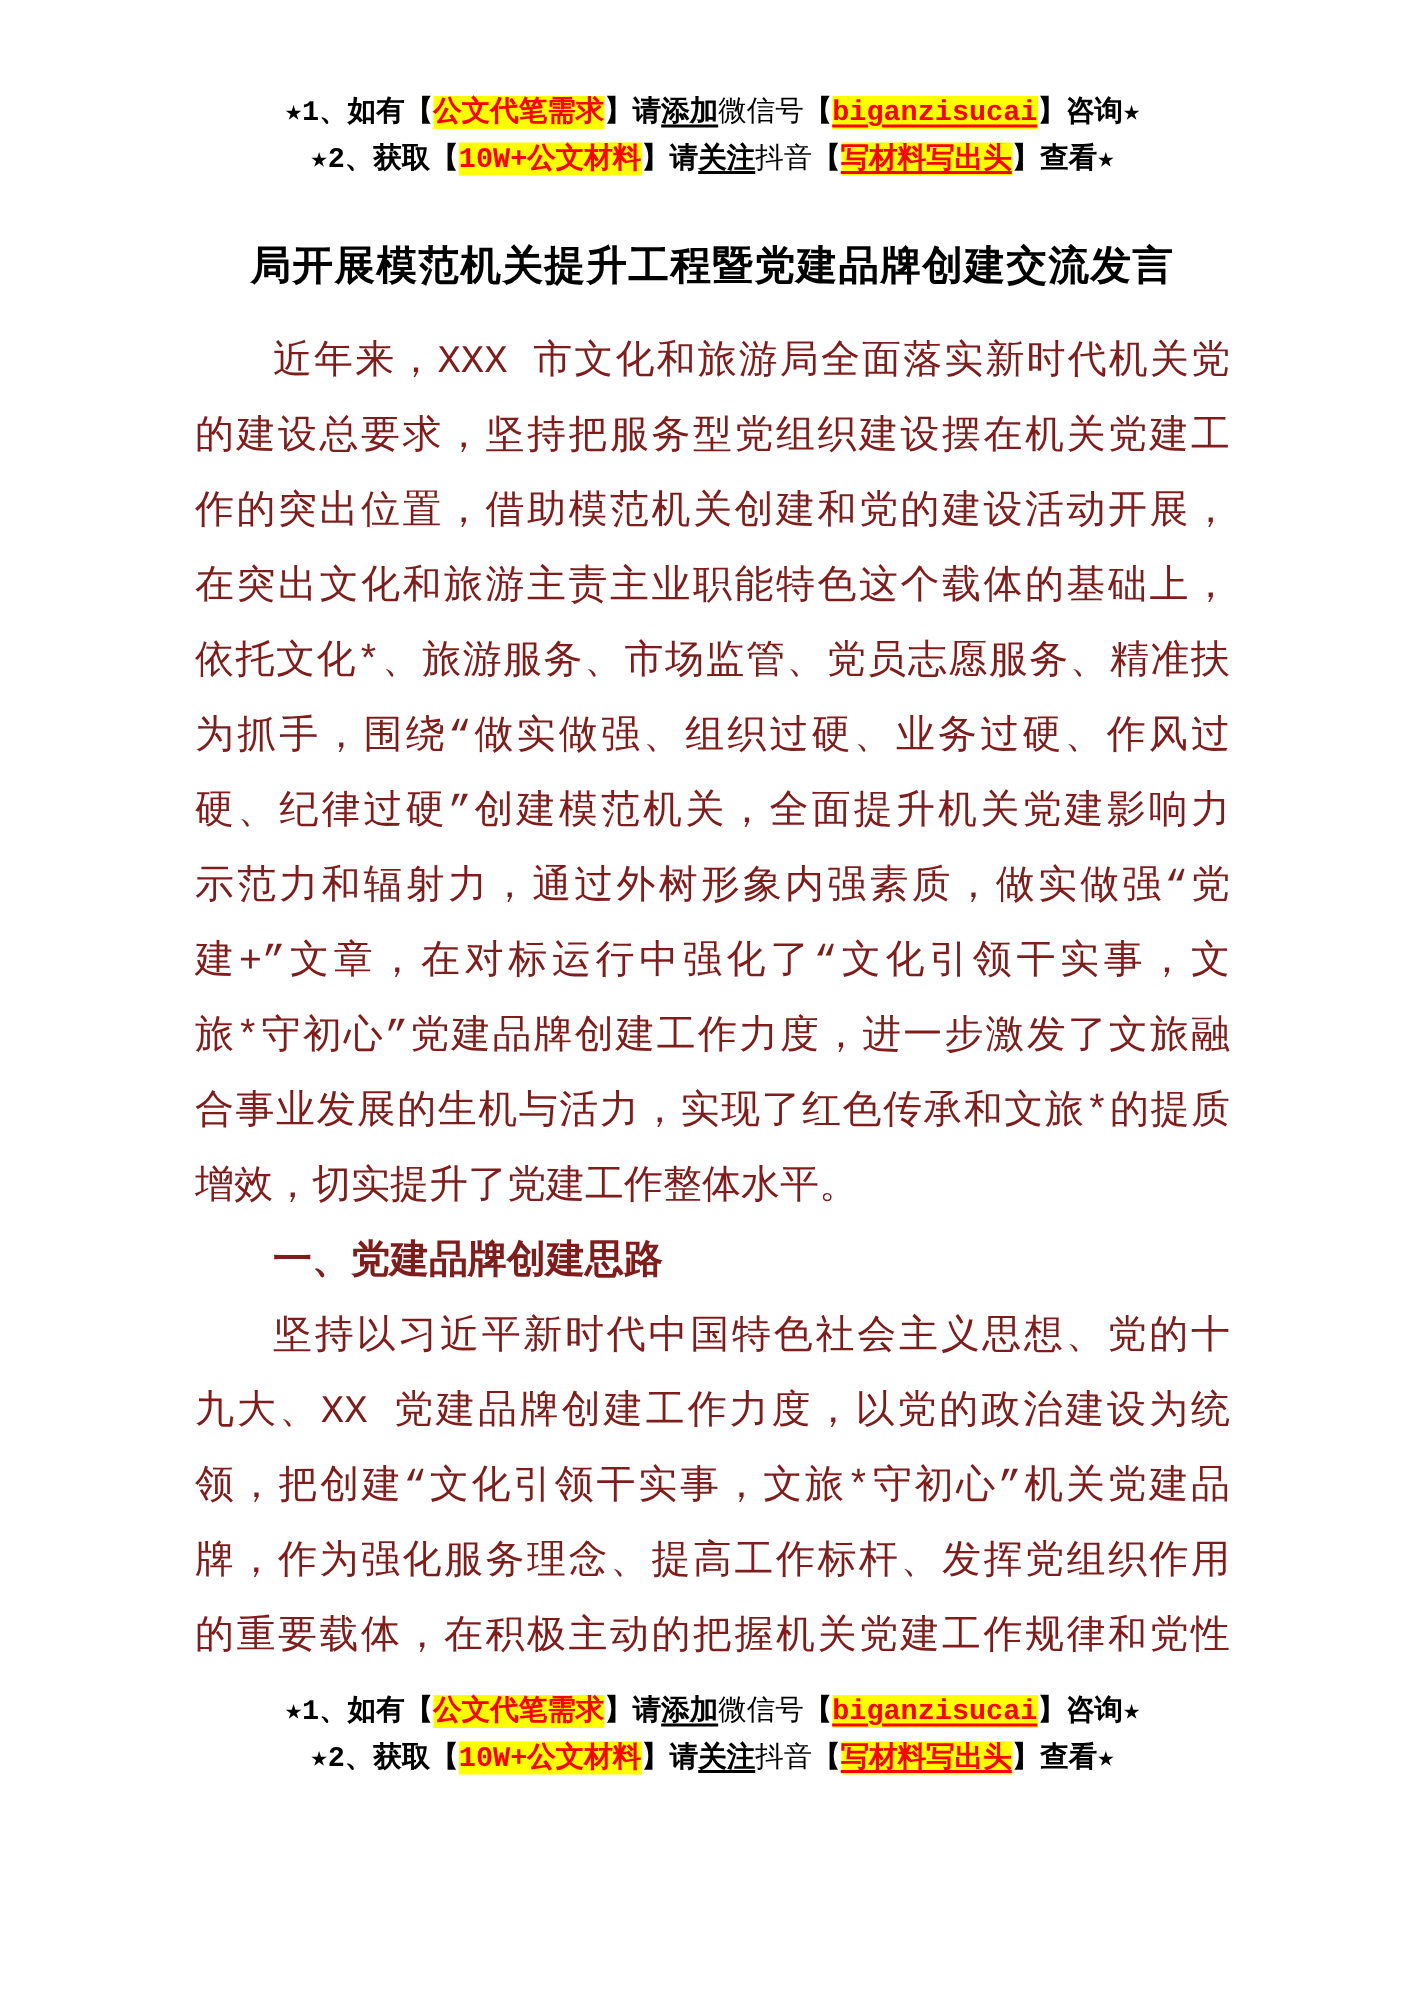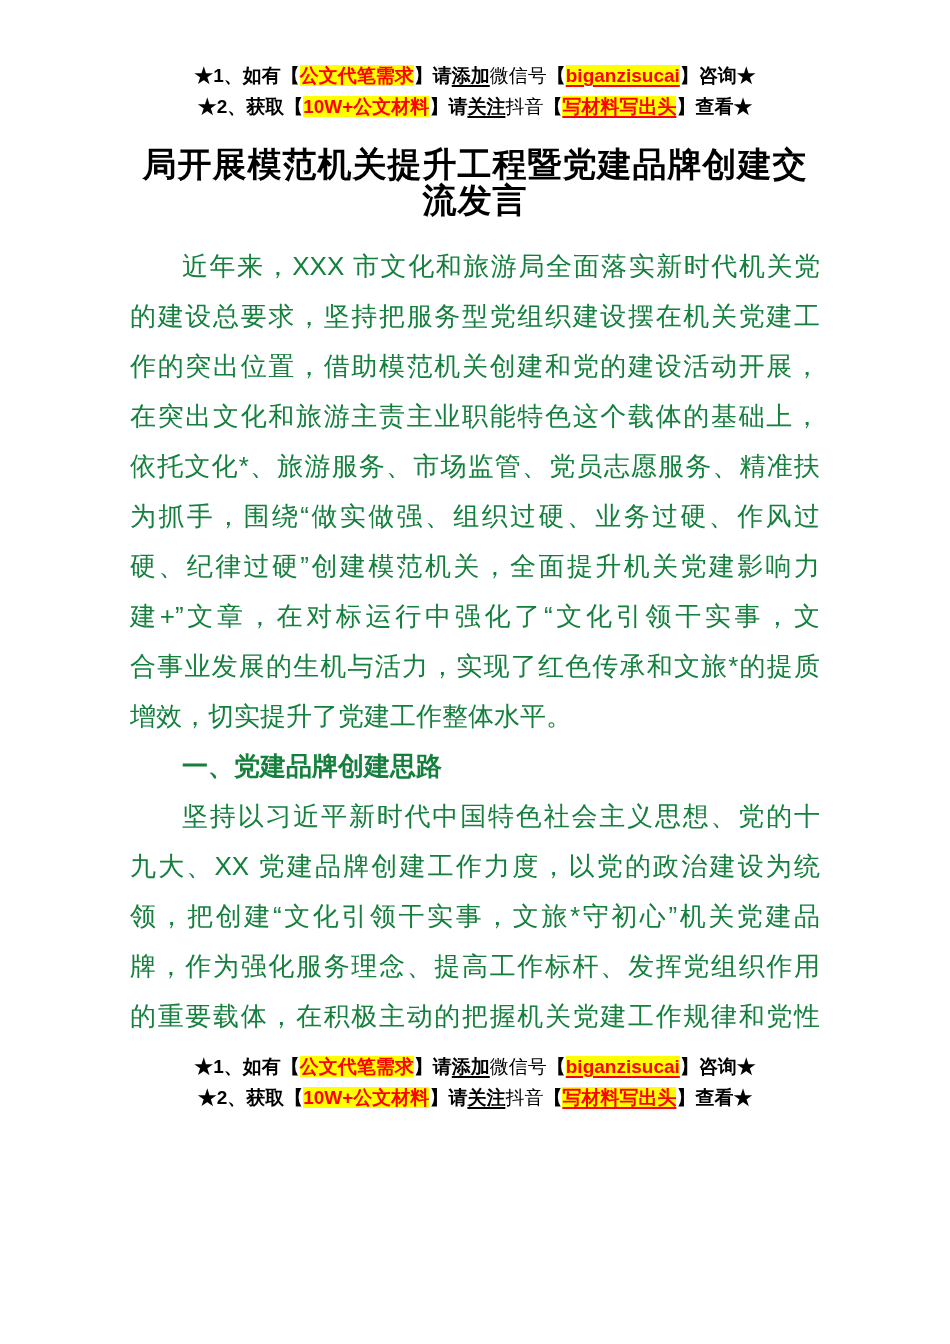--- a/index.html
+++ b/index.html
@@ -7,21 +7,21 @@
     padding: 0;
     background: #ffffff;
   }
   .page {
     position: relative;
     width: 950px;
     height: 1344px;
     background: #ffffff;
     box-sizing: border-box;
     padding: 60px 130px 18px 130px;
-    font-family: Liberation Sans, sans-serif;
+    font-family: Liberation Mono, monospace;
     color: #000000;
     overflow: hidden;
   }
   
   .promo {
     text-align: center;
     font-size: 19px;
     font-weight: 700;
     line-height: 31px;
     color: #000000;
@@ -41,32 +41,32 @@
   .promo .ul {
     text-decoration: underline;
     text-decoration-thickness: 2px;
     text-underline-offset: 3px;
   }
   .promo .reg {
     font-weight: 400;
   }
   
   .doc-title {
-    margin-top: 24px;
+    margin-top: 40px;
     text-align: center;
-    font-size: 34px;
+    font-size: 27px;
     font-weight: 700;
     line-height: 36px;
     letter-spacing: 1px;
   }
   
   .body-text {
     margin-top: 16px;
     font-size: 26px;
-    color: #15803d;
+    color: #7f1d1d;
   }
   .line {
     height: 50px;
     line-height: 50px;
     text-align: justify;
     text-align-last: justify;
     overflow: hidden;
     white-space: nowrap;
   }
   .line.first {
@@ -99,21 +99,23 @@
   <h1 class="doc-title">局开展模范机关提升工程暨党建品牌创建交流发言</h1>
 
   <div class="body-text">
     <div class="line first">近年来，XXX 市文化和旅游局全面落实新时代机关党</div>
     <div class="line">的建设总要求，坚持把服务型党组织建设摆在机关党建工</div>
     <div class="line">作的突出位置，借助模范机关创建和党的建设活动开展，</div>
     <div class="line">在突出文化和旅游主责主业职能特色这个载体的基础上，</div>
     <div class="line">依托文化*、旅游服务、市场监管、党员志愿服务、精准扶</div>
     <div class="line">为抓手，围绕“做实做强、组织过硬、业务过硬、作风过</div>
     <div class="line">硬、纪律过硬”创建模范机关，全面提升机关党建影响力</div>
+    <div class="line">示范力和辐射力，通过外树形象内强素质，做实做强“党</div>
     <div class="line">建+”文章，在对标运行中强化了“文化引领干实事，文</div>
+    <div class="line">旅*守初心”党建品牌创建工作力度，进一步激发了文旅融</div>
     <div class="line">合事业发展的生机与活力，实现了红色传承和文旅*的提质</div>
     <div class="line endp">增效，切实提升了党建工作整体水平。</div>
 
     <div class="line heading">一、党建品牌创建思路</div>
 
     <div class="line first">坚持以习近平新时代中国特色社会主义思想、党的十</div>
     <div class="line">九大、XX 党建品牌创建工作力度，以党的政治建设为统</div>
     <div class="line">领，把创建“文化引领干实事，文旅*守初心”机关党建品</div>
     <div class="line">牌，作为强化服务理念、提高工作标杆、发挥党组织作用</div>
     <div class="line">的重要载体，在积极主动的把握机关党建工作规律和党性</div>

